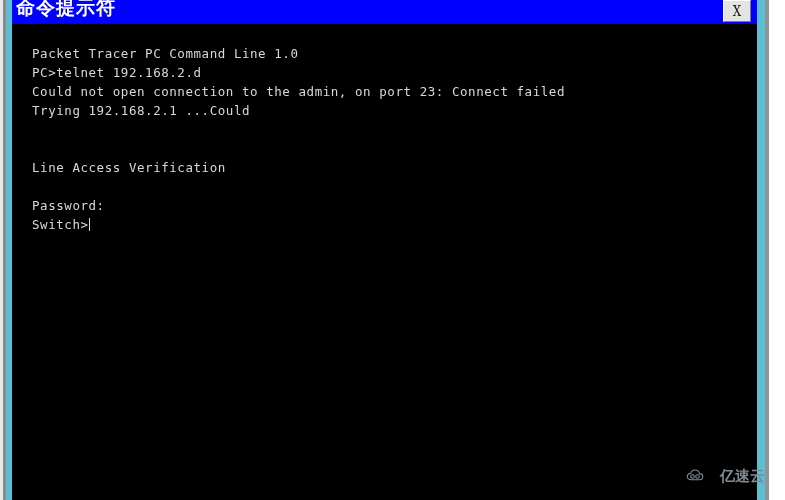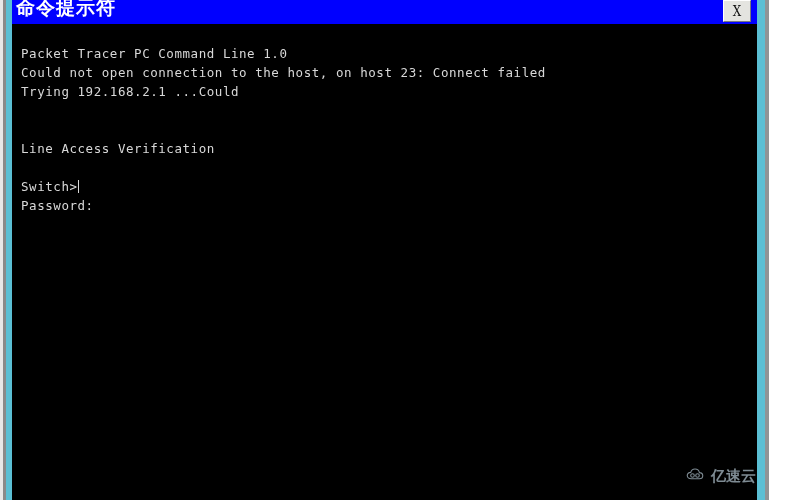--- a/index.html
+++ b/index.html
@@ -134,41 +134,42 @@
     right: 0;
   }
   .console-line {
     color: #d8d8d8;
     font-family: "DejaVu Sans Mono", monospace;
     font-size: 12.5px;
     line-height: 19px;
     height: 19px;
     white-space: pre;
     letter-spacing: 0.55px;
+    margin-left: 11px;
   }
   .console-line.blank {
     color: transparent;
   }
   .caret {
     display: inline-block;
     width: 1px;
     height: 13px;
     background: #d8d8d8;
     vertical-align: -2px;
     margin-left: 0px;
   }
 
   
   #watermark {
     position: absolute;
     left: 686px;
     top: 468px;
     display: flex;
-    align-items: flex-start;
-    gap: 4px;
+    align-items: flex-end;
+    gap: 13px;
     z-index: 30;
   }
   #watermark-logo {
     width: 21px;
     height: 15px;
     flex: none;
   }
   #watermark-text {
     color: #7e8b93;
     font-family: "DejaVu Sans", sans-serif;
@@ -191,28 +192,29 @@
   <div id="titlebar">
     <div id="title-text">命令提示符</div>
     <div id="close-button">
       <span id="close-glyph">X</span>
     </div>
   </div>
 
   <div id="console">
     <div id="console-lines">
       <div class="console-line">Packet Tracer PC Command Line 1.0</div>
-      <div class="console-line">Could not open connection to the host, on host 23: Connect failed</div>
+      <div class="console-line">PC&gt;telnet 192.168.2.d</div>
+      <div class="console-line">Could not open connection to the admin, on port 23: Connect failed</div>
       <div class="console-line">Trying 192.168.2.1 ...Could</div>
       <div class="console-line blank"></div>
       <div class="console-line blank"></div>
       <div class="console-line">Line Access Verification</div>
       <div class="console-line blank"></div>
+      <div class="console-line">Password:</div>
       <div class="console-line"><span>Switch&gt;</span><span class="caret"></span></div>
-      <div class="console-line">Password:</div>
     </div>
   </div>
 
   <div id="cyan-border-right"></div>
   <div id="frame-shadow-right"></div>
 
 </div>
 
 <div id="watermark">
   <svg id="watermark-logo" viewBox="0 0 42 30">

